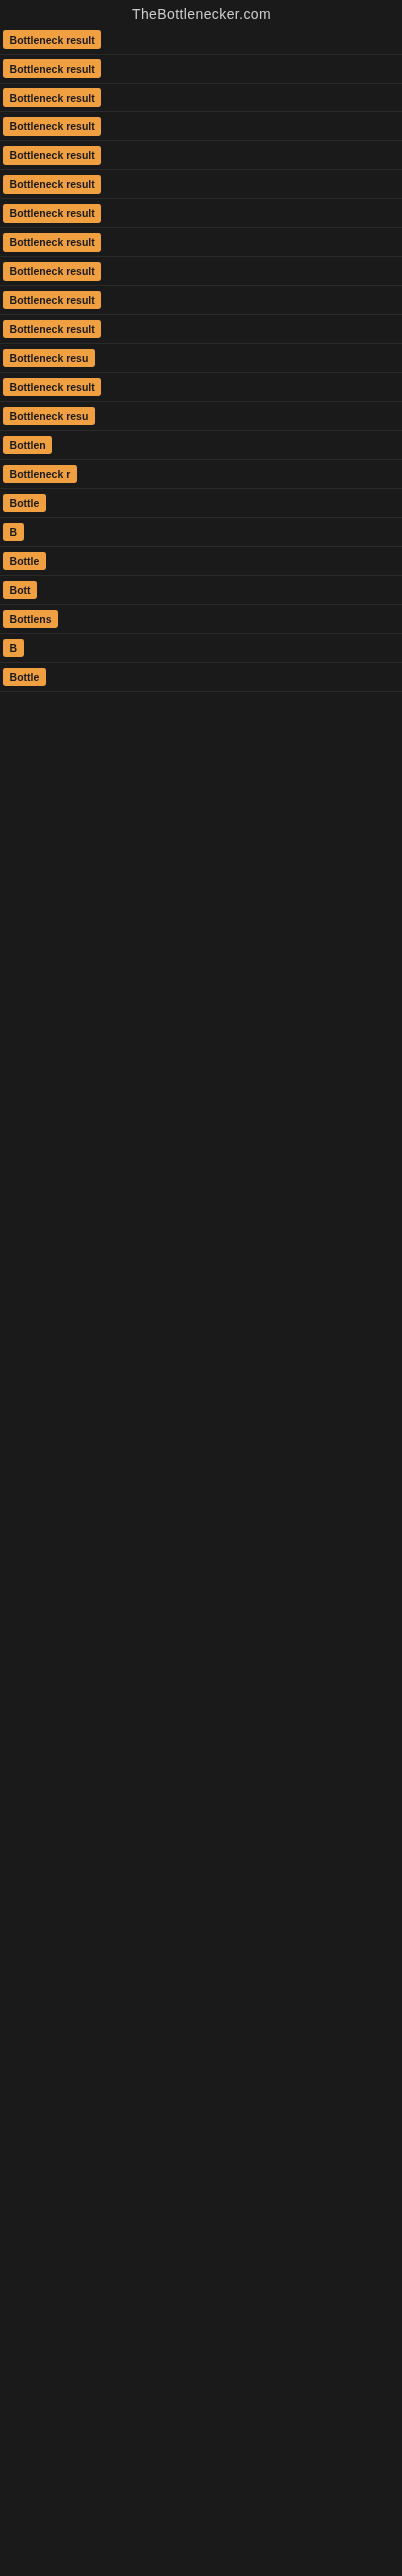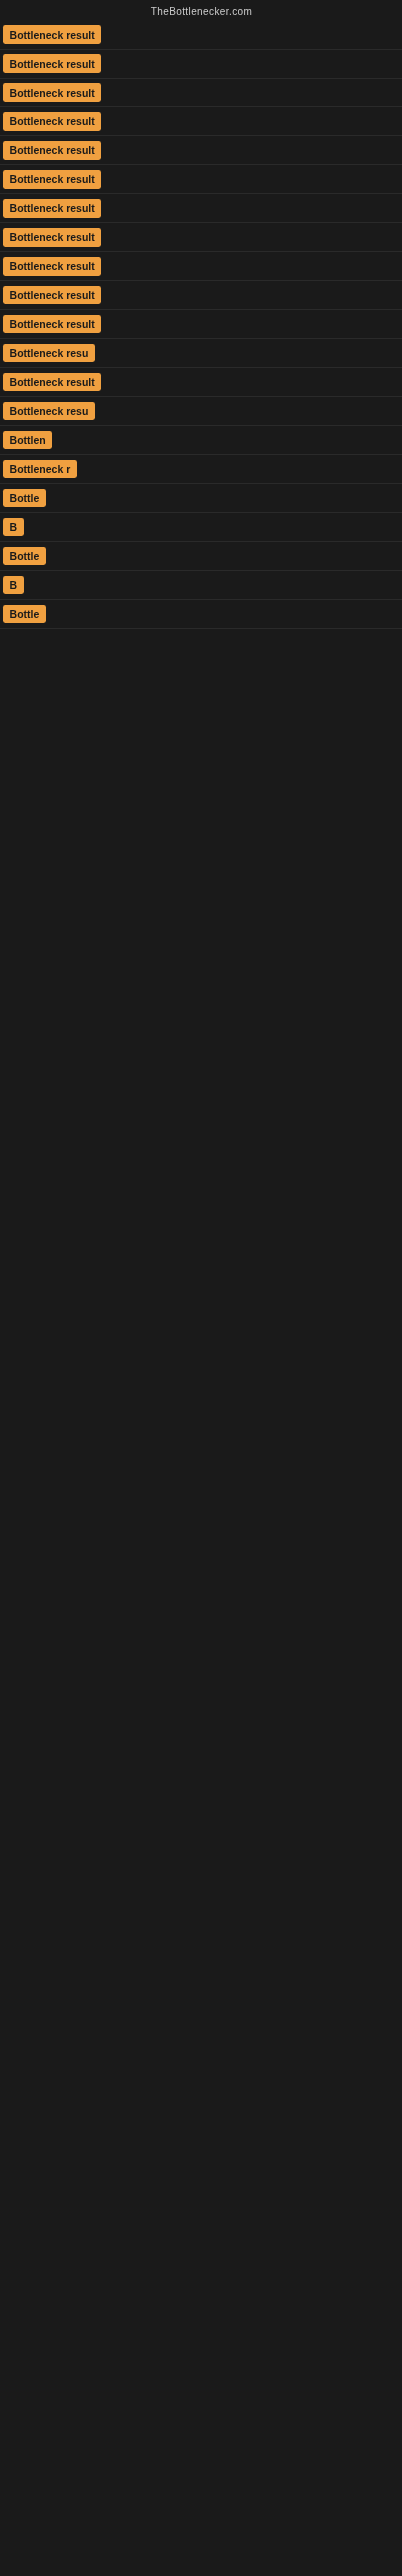--- a/index.html
+++ b/index.html
@@ -12,21 +12,21 @@
       width: 403px;
       min-height: 2576px;
       background-color: #1a1a1a;
       font-family: Arial, sans-serif;
       position: relative;
     }
 
     .site-title {
       text-align: center;
       color: #cccccc;
-      font-size: 10px;
+      font-size: 14px;
       padding: 6.4px 0 3.2px 0;
       letter-spacing: 0.4px;
     }
 
     .bottleneck-badge {
       display: inline-block;
       background-color: #f0a040;
       color: #1a1a1a;
       font-size: 10.5px;
       font-weight: bold;
@@ -103,19 +103,25 @@
     <div class="result-row">
       <span class="bottleneck-badge">Bottle</span>
     </div>
     <div class="result-row">
       <span class="bottleneck-badge">B</span>
     </div>
     <div class="result-row">
       <span class="bottleneck-badge">Bottle</span>
     </div>
     <div class="result-row">
+      <span class="bottleneck-badge">Bott</span>
+    </div>
+    <div class="result-row">
+      <span class="bottleneck-badge">Bottlens</span>
+    </div>
+    <div class="result-row">
       <span class="bottleneck-badge">B</span>
     </div>
     <div class="result-row">
       <span class="bottleneck-badge">Bottle</span>
     </div>
   </div>
 
 
 </body></html>

